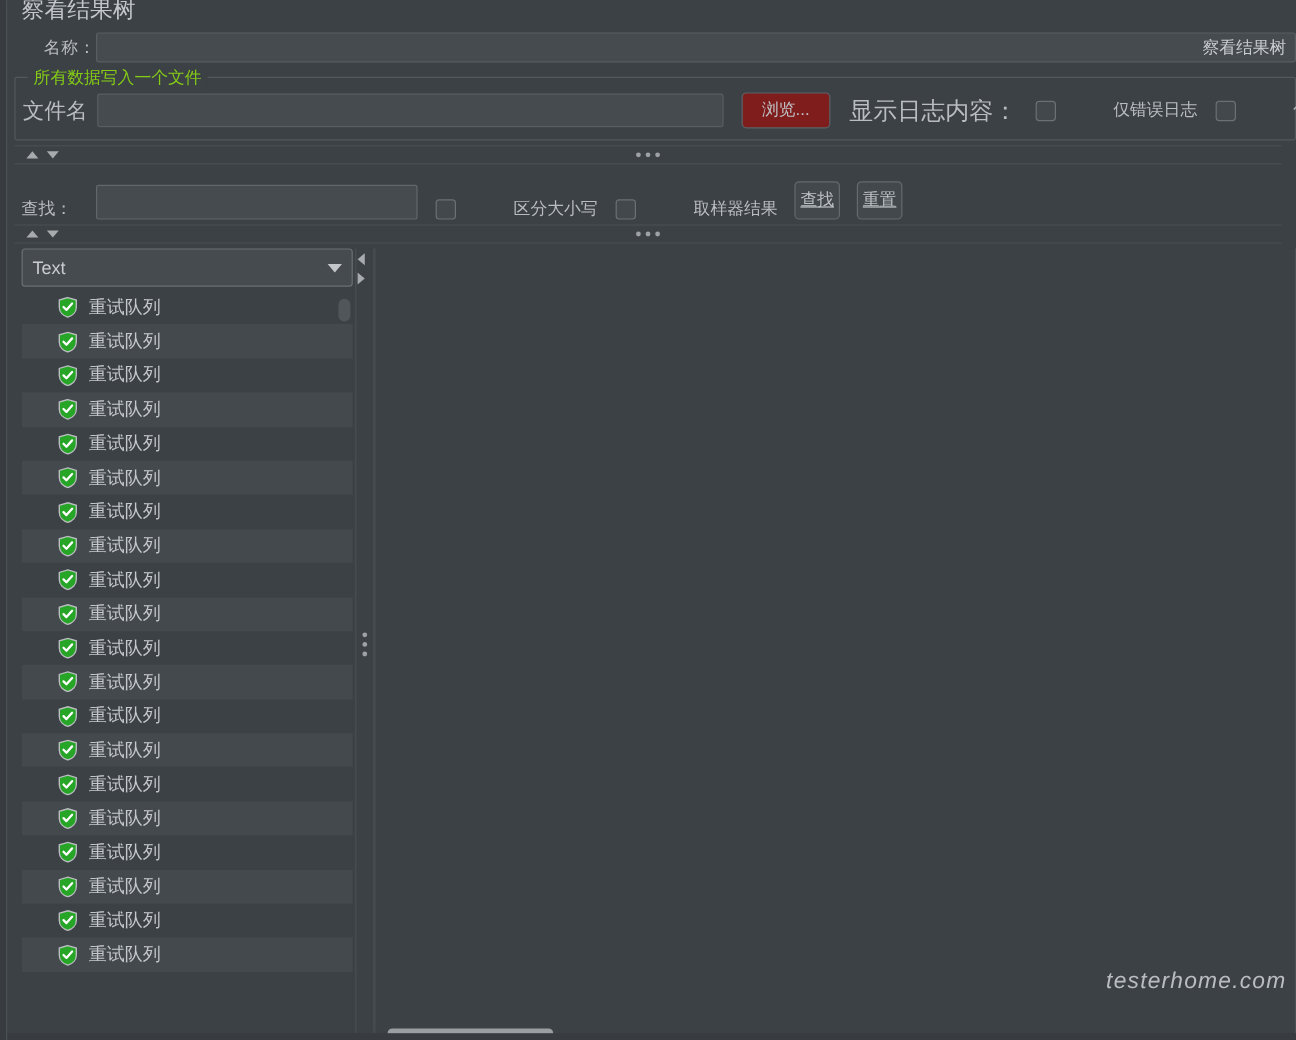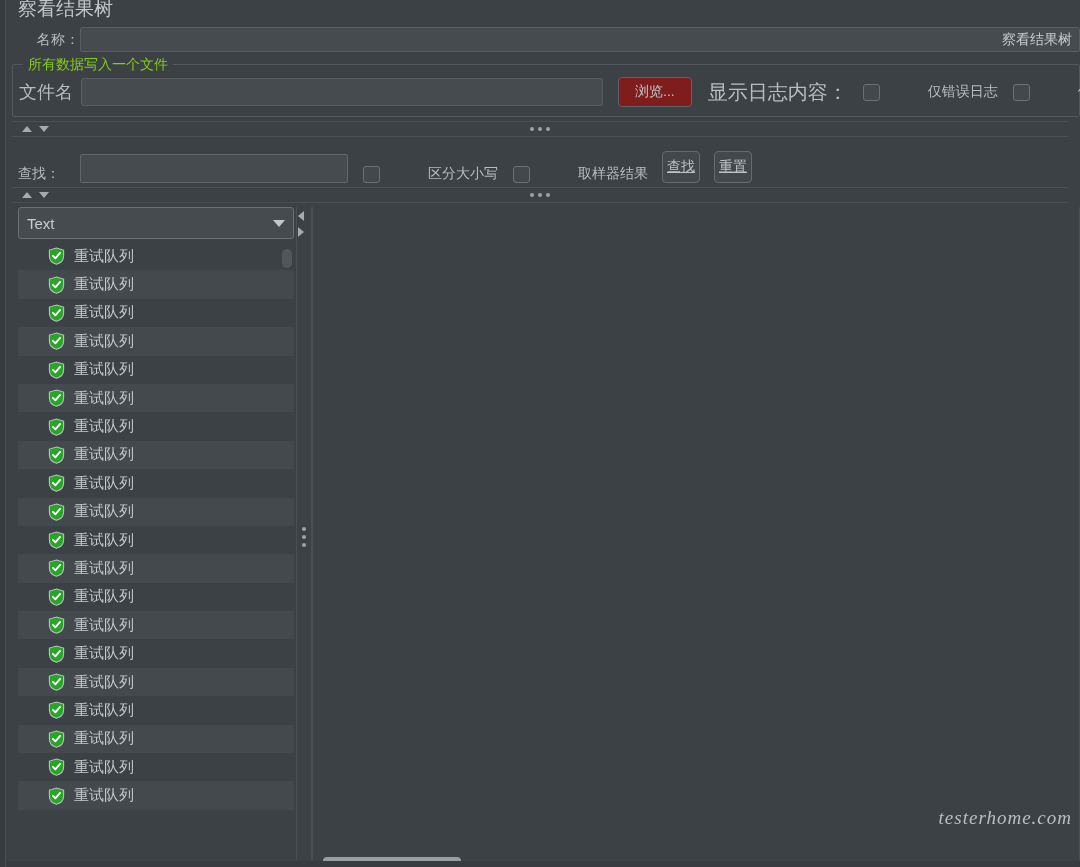--- a/index.html
+++ b/index.html
@@ -385,21 +385,21 @@
     width: 138px;
     height: 8px;
     background: #9a9ea1;
     border-radius: 4px;
   }
 
   .watermark {
     position: absolute;
     right: 8px;
     bottom: 38px;
-    font-family: Liberation Serif, serif;
+    font-family: Liberation Sans, sans-serif;
     font-style: italic;
     font-size: 19px;
     color: #cfd3d6;
     opacity: .85;
     letter-spacing: 1px;
     pointer-events: none;
     white-space: nowrap;
   }
   .bottom-strip {
     position: absolute;

